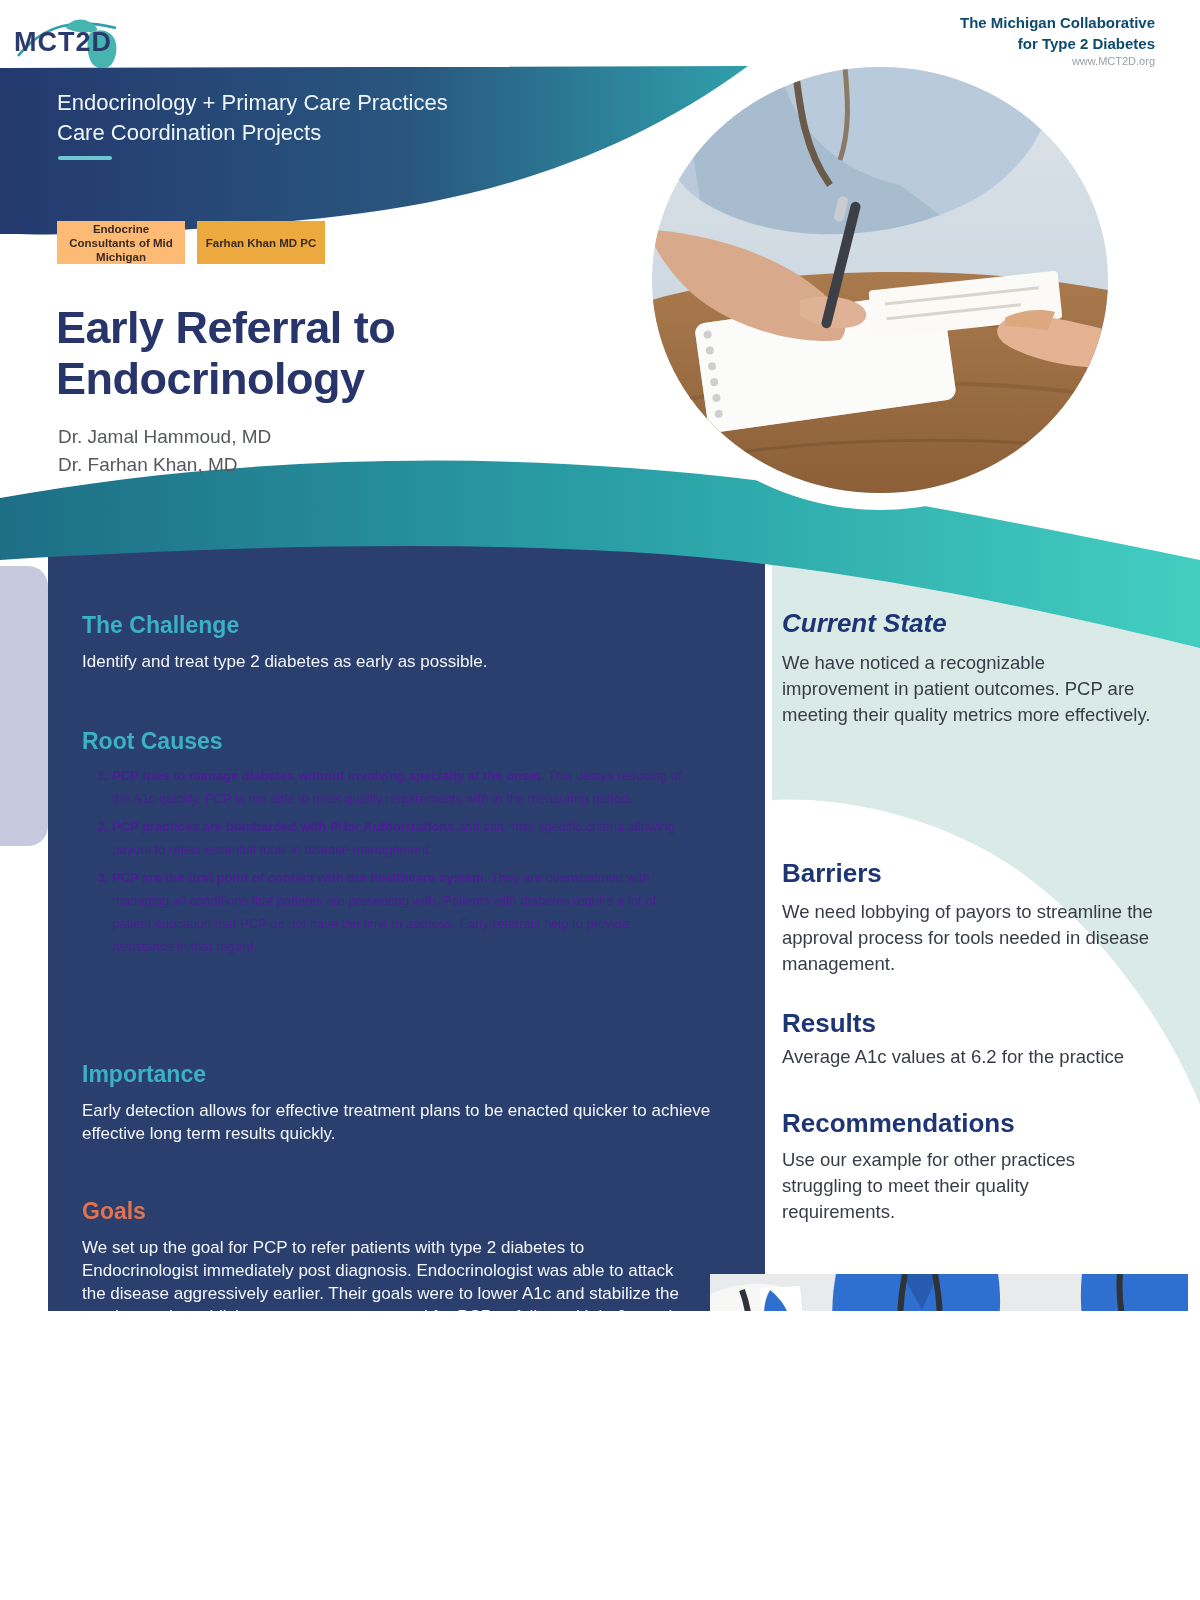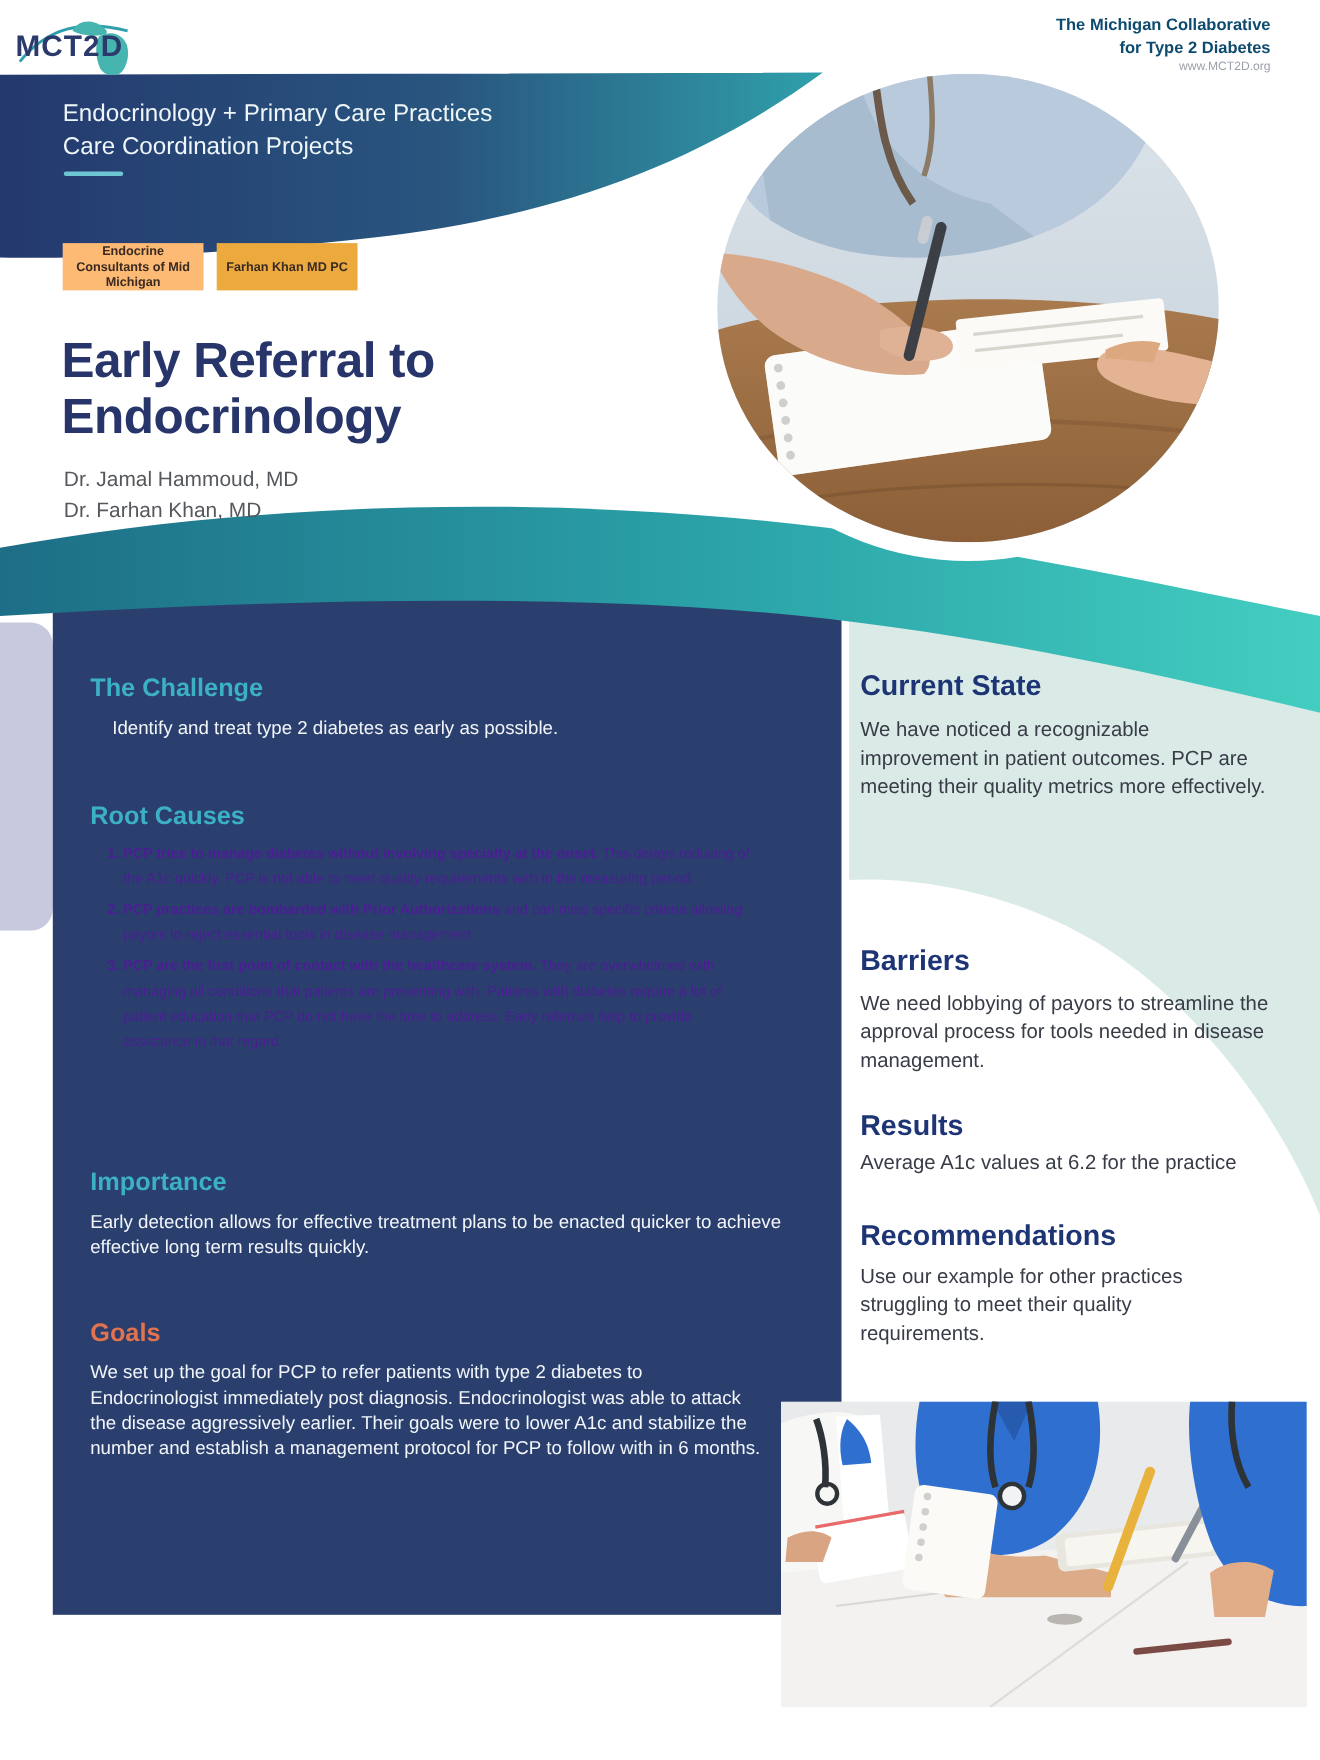--- a/index.html
+++ b/index.html
@@ -1,16 +1,16 @@
 <!DOCTYPE html>
 <html><head>
 <meta charset="utf-8">
 <style>
   html,body{margin:0;padding:0;background:#ffffff;}
-  #page{position:relative;width:1200px;height:1600px;background:#ffffff;overflow:hidden;
+  #page{position:relative;width:1200px;height:1311px;background:#ffffff;overflow:hidden;
         font-family:"Liberation Sans","DejaVu Sans",sans-serif;}
   #bg{position:absolute;left:0;top:0;z-index:0;}
   .txt{position:absolute;z-index:3;}
 
   
   .logo-text{left:14px;top:27px;font-size:27px;font-weight:700;color:#2b3a6b;letter-spacing:1px;}
   .org-title{right:45px;top:12px;text-align:right;font-size:15px;line-height:21px;font-weight:700;color:#0c4a6e;}
   .org-url{right:45px;top:55px;text-align:right;font-size:11px;color:#9aa0a8;}
 
   
@@ -24,36 +24,36 @@
   .badge2{left:197px;top:221px;background:#eba93e;}
 
   .page-title{left:56px;top:302px;font-size:45px;line-height:51px;font-weight:700;color:#27356b;letter-spacing:-0.5px;}
   .authors{left:58px;top:423px;font-size:19px;line-height:28px;color:#55585c;}
 
   
   .h-teal{font-size:23px;font-weight:700;color:#3cb1c6;}
   .h-orange{font-size:23px;font-weight:700;color:#e2734e;}
   .left-body{font-size:17px;line-height:23px;color:#f2f6fa;font-weight:500;}
   .challenge-h{left:82px;top:612px;}
-  .challenge-b{left:82px;top:650px;width:640px;margin-left:20px;}
+  .challenge-b{left:82px;top:650px;width:640px;}
   .root-h{left:82px;top:728px;}
   .root-list{left:86px;top:764px;width:608px;}
   .root-list ol{margin:0;padding:0 0 0 26px;}
   .root-list li{margin:0 0 5px 0;font-size:13px;line-height:23px;color:#4c1d95;}
   .root-list li::marker{font-weight:700;}
   .lead{font-weight:700;}
   .importance-h{left:82px;top:1061px;}
   .importance-b{left:82px;top:1099px;width:630px;}
   .goals-h{left:82px;top:1198px;}
   .goals-b{left:82px;top:1236px;width:618px;}
 
   
   .h-navy{font-size:26px;font-weight:700;color:#1e3575;}
   .right-body{font-size:18.5px;line-height:26px;color:#383c46;}
-  .cs-h{left:782px;top:608px;}
+  .cs-h{left:782px;top:608px;font-style:italic;}
   .cs-b{left:782px;top:650px;width:372px;}
   .bar-h{left:782px;top:858px;}
   .bar-b{left:782px;top:899px;width:372px;}
   .res-h{left:782px;top:1008px;}
   .res-b{left:782px;top:1044px;width:440px;}
   .rec-h{left:782px;top:1108px;}
   .rec-b{left:782px;top:1147px;width:352px;}
 </style>
 </head>
 <body>

